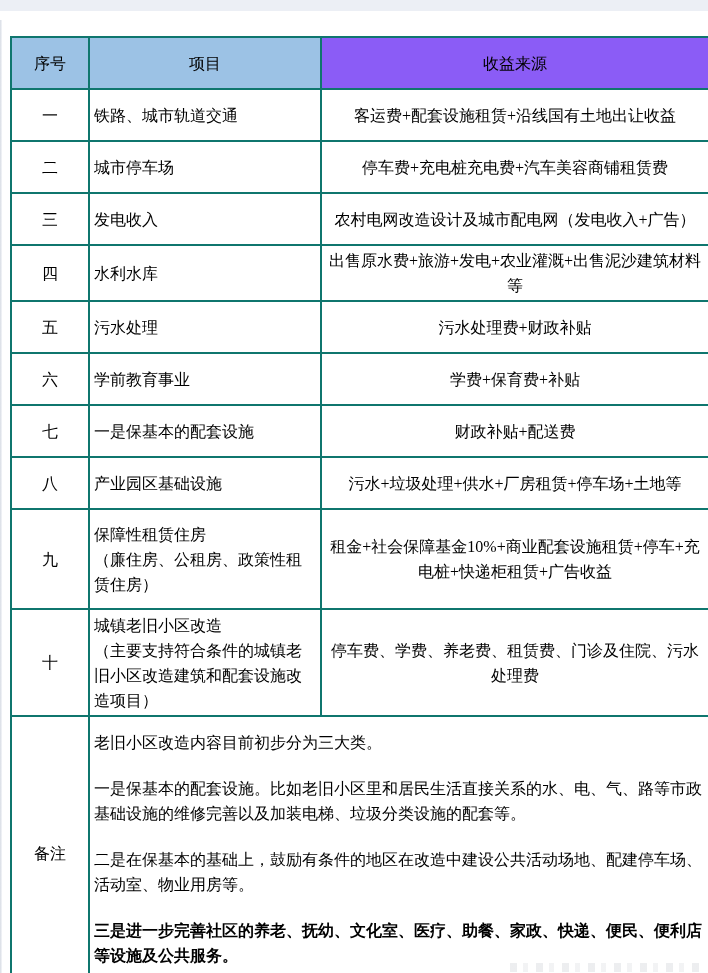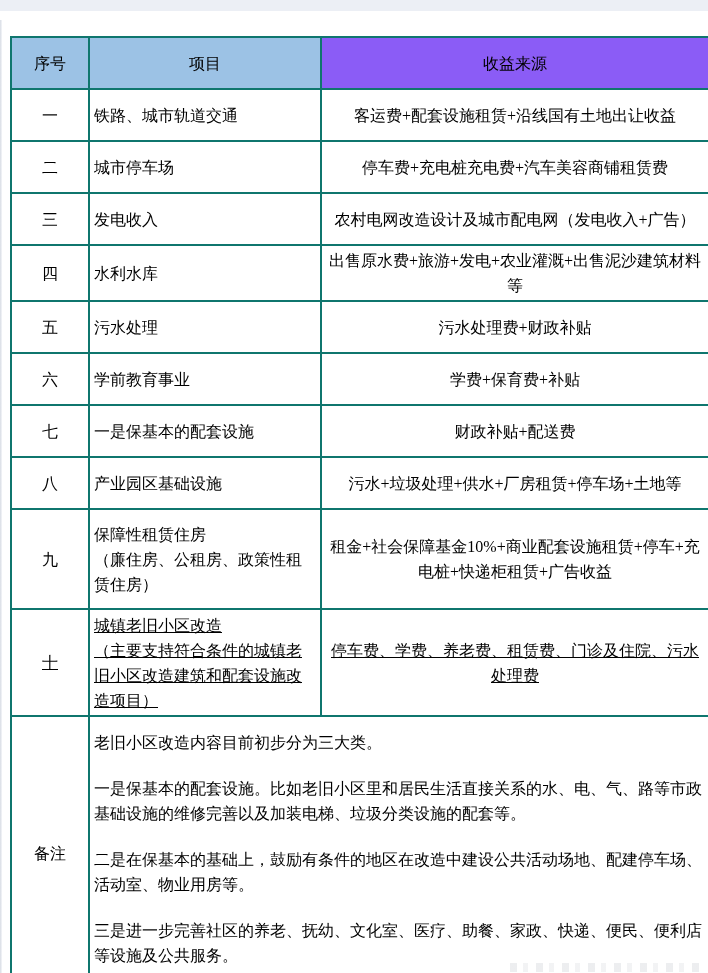--- a/index.html
+++ b/index.html
@@ -60,34 +60,34 @@
   }
   td.project-cell {
     text-align: left;
     white-space: pre-line;
   }
   td.source-cell {
     text-align: center;
   }
   tr.h50  td { height: 46px; }
   tr.h98  td { height: 94px; }
-  tr.h105 td { height: 101px; text-decoration: underline; }
+  tr.h105 td { height: 101px; }
   tr.remarks-row td { height: 268px; }
   td.remarks-label {
     text-align: center;
   }
   td.remarks-body {
     vertical-align: middle;
     text-align: left;
   }
   td.remarks-body p {
     margin: 0 0 21px 0;
     line-height: 25px;
   }
-  td.remarks-body p:last-child { margin-bottom: 8px; }
+  td.remarks-body p:last-child { margin-bottom: 8px; font-weight: bold; }
   .faint-watermark {
     position: absolute;
     right: 8px;
     bottom: 1px;
     width: 190px;
     height: 9px;
     opacity: 0.18;
     background: repeating-linear-gradient(
       to right,
       #9aa0ab 0px, #9aa0ab 7px,

